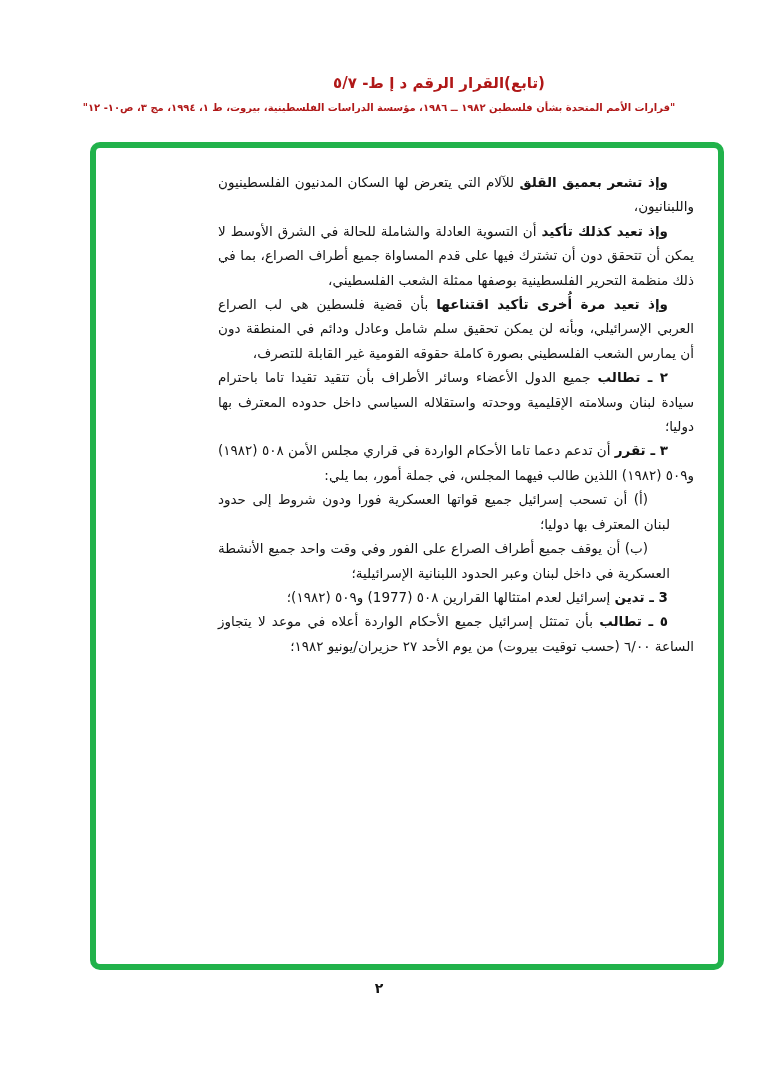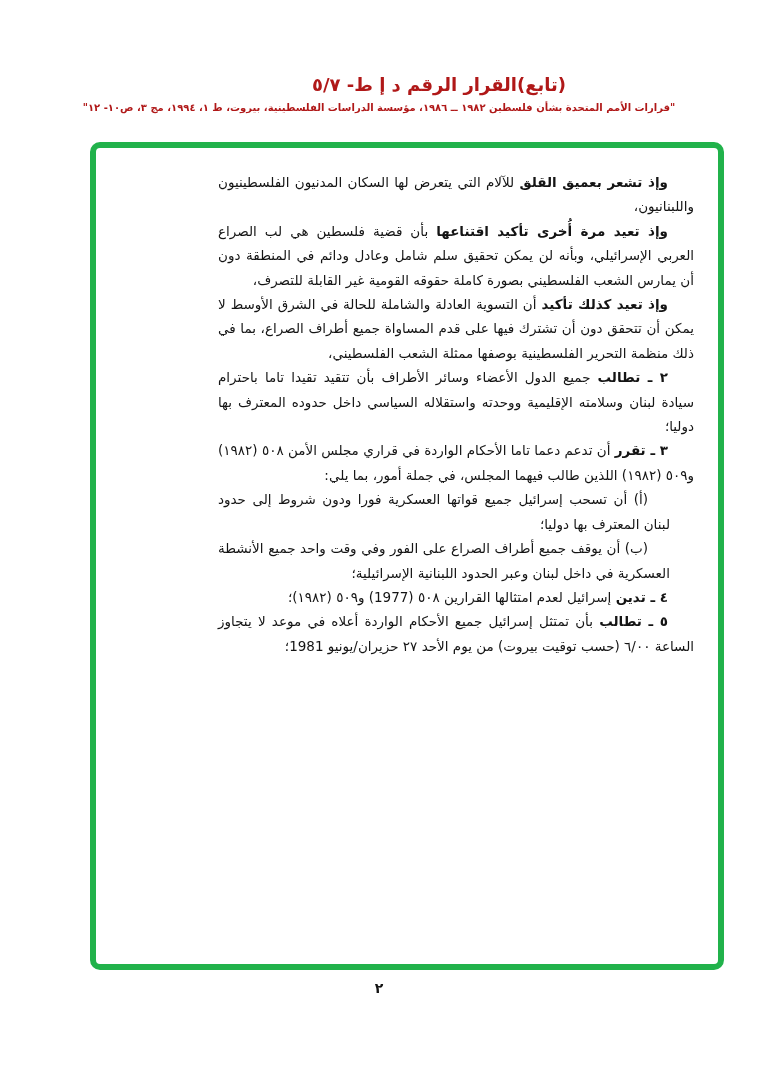--- a/index.html
+++ b/index.html
@@ -7,21 +7,21 @@
     position:relative;
     width:758px;height:1078px;
     background:#ffffff;
     overflow:hidden;
     font-family:"DejaVu Sans", sans-serif;
   }
   .title{
     position:absolute;top:74px;left:0;width:758px;
     box-sizing:border-box;padding-left:120px;
     text-align:center;direction:rtl;
-    font-size:18px;font-weight:bold;
+    font-size:15px;font-weight:bold;
     letter-spacing:0.5px;
   }
   .citation{
     position:absolute;top:102px;left:0;width:758px;
     text-align:center;direction:rtl;
     font-size:10px;font-weight:bold;
     white-space:nowrap;
   }
   .green-box{
     position:absolute;left:90px;top:142px;
@@ -52,26 +52,26 @@
 
 <div class="page">
 
   <div class="title" style="color: rgb(176, 24, 24);">(تابع)القرار الرقم د إ ط- ٥/٧</div>
 
   <div class="citation" style="color: rgb(176, 24, 24);">"قرارات الأمم المتحدة بشأن فلسطين ١٩٨٢ ــ ١٩٨٦، مؤسسة الدراسات الفلسطينية، بيروت، ط ١، ١٩٩٤، مج ٣، ص١٠- ١٢"</div>
 
   <div class="green-box" style="border-color: rgb(33, 178, 75); padding-left: 34px;">
     <div class="text-block">
         <p class="para p"><b>وإذ تشعر بعميق القلق</b><span> للآلام التي يتعرض لها السكان المدنيون الفلسطينيون واللبنانيون،</span></p>
+        <p class="para p"><b>وإذ تعيد كذلك تأكيد</b><span> أن التسوية العادلة والشاملة للحالة في الشرق الأوسط لا يمكن أن تتحقق دون أن تشترك فيها على قدم المساواة جميع أطراف الصراع، بما في ذلك منظمة التحرير الفلسطينية بوصفها ممثلة الشعب الفلسطيني،</span></p>
         <p class="para p"><b>وإذ تعيد مرة أُخرى تأكيد اقتناعها</b><span> بأن قضية فلسطين هي لب الصراع العربي الإسرائيلي، وبأنه لن يمكن تحقيق سلم شامل وعادل ودائم في المنطقة دون أن يمارس الشعب الفلسطيني بصورة كاملة حقوقه القومية غير القابلة للتصرف،</span></p>
-        <p class="para p"><b>وإذ تعيد كذلك تأكيد</b><span> أن التسوية العادلة والشاملة للحالة في الشرق الأوسط لا يمكن أن تتحقق دون أن تشترك فيها على قدم المساواة جميع أطراف الصراع، بما في ذلك منظمة التحرير الفلسطينية بوصفها ممثلة الشعب الفلسطيني،</span></p>
         <p class="para p"><b>٢ ـ تطالب</b><span> جميع الدول الأعضاء وسائر الأطراف بأن تتقيد تقيدا تاما باحترام سيادة لبنان وسلامته الإقليمية ووحدته واستقلاله السياسي داخل حدوده المعترف بها دوليا؛</span></p>
         <p class="para p"><b>٣ ـ تقرر</b><span> أن تدعم دعما تاما الأحكام الواردة في قراري مجلس الأمن ٥٠٨ (١٩٨٢) و٥٠٩ (١٩٨٢) اللذين طالب فيهما المجلس، في جملة أمور، بما يلي:</span></p>
         <p class="para sub"><span>(أ) أن تسحب إسرائيل جميع قواتها العسكرية فورا ودون شروط إلى حدود لبنان المعترف بها دوليا؛</span></p>
         <p class="para sub"><span>(ب) أن يوقف جميع أطراف الصراع على الفور وفي وقت واحد جميع الأنشطة العسكرية في داخل لبنان وعبر الحدود اللبنانية الإسرائيلية؛</span></p>
-        <p class="para p"><b>٤ ـ تدين</b><span> إسرائيل لعدم امتثالها القرارين ٥٠٨ (1977) و٥٠٩ (١٩٨٢)؛</span></p>
-        <p class="para p"><b>٥ ـ تطالب</b><span> بأن تمتثل إسرائيل جميع الأحكام الواردة أعلاه في موعد لا يتجاوز الساعة ٦/٠٠ (حسب توقيت بيروت) من يوم الأحد ٢٧ حزيران/يونيو 1981؛</span></p>
+        <p class="para p"><b>3 ـ تدين</b><span> إسرائيل لعدم امتثالها القرارين ٥٠٨ (1977) و٥٠٩ (١٩٨٢)؛</span></p>
+        <p class="para p"><b>٥ ـ تطالب</b><span> بأن تمتثل إسرائيل جميع الأحكام الواردة أعلاه في موعد لا يتجاوز الساعة ٦/٠٠ (حسب توقيت بيروت) من يوم الأحد ٢٧ حزيران/يونيو ١٩٨٢؛</span></p>
       </div>
   </div>
 
   <div class="page-number">٢</div>
 
 </div>
 
 </body></html>

